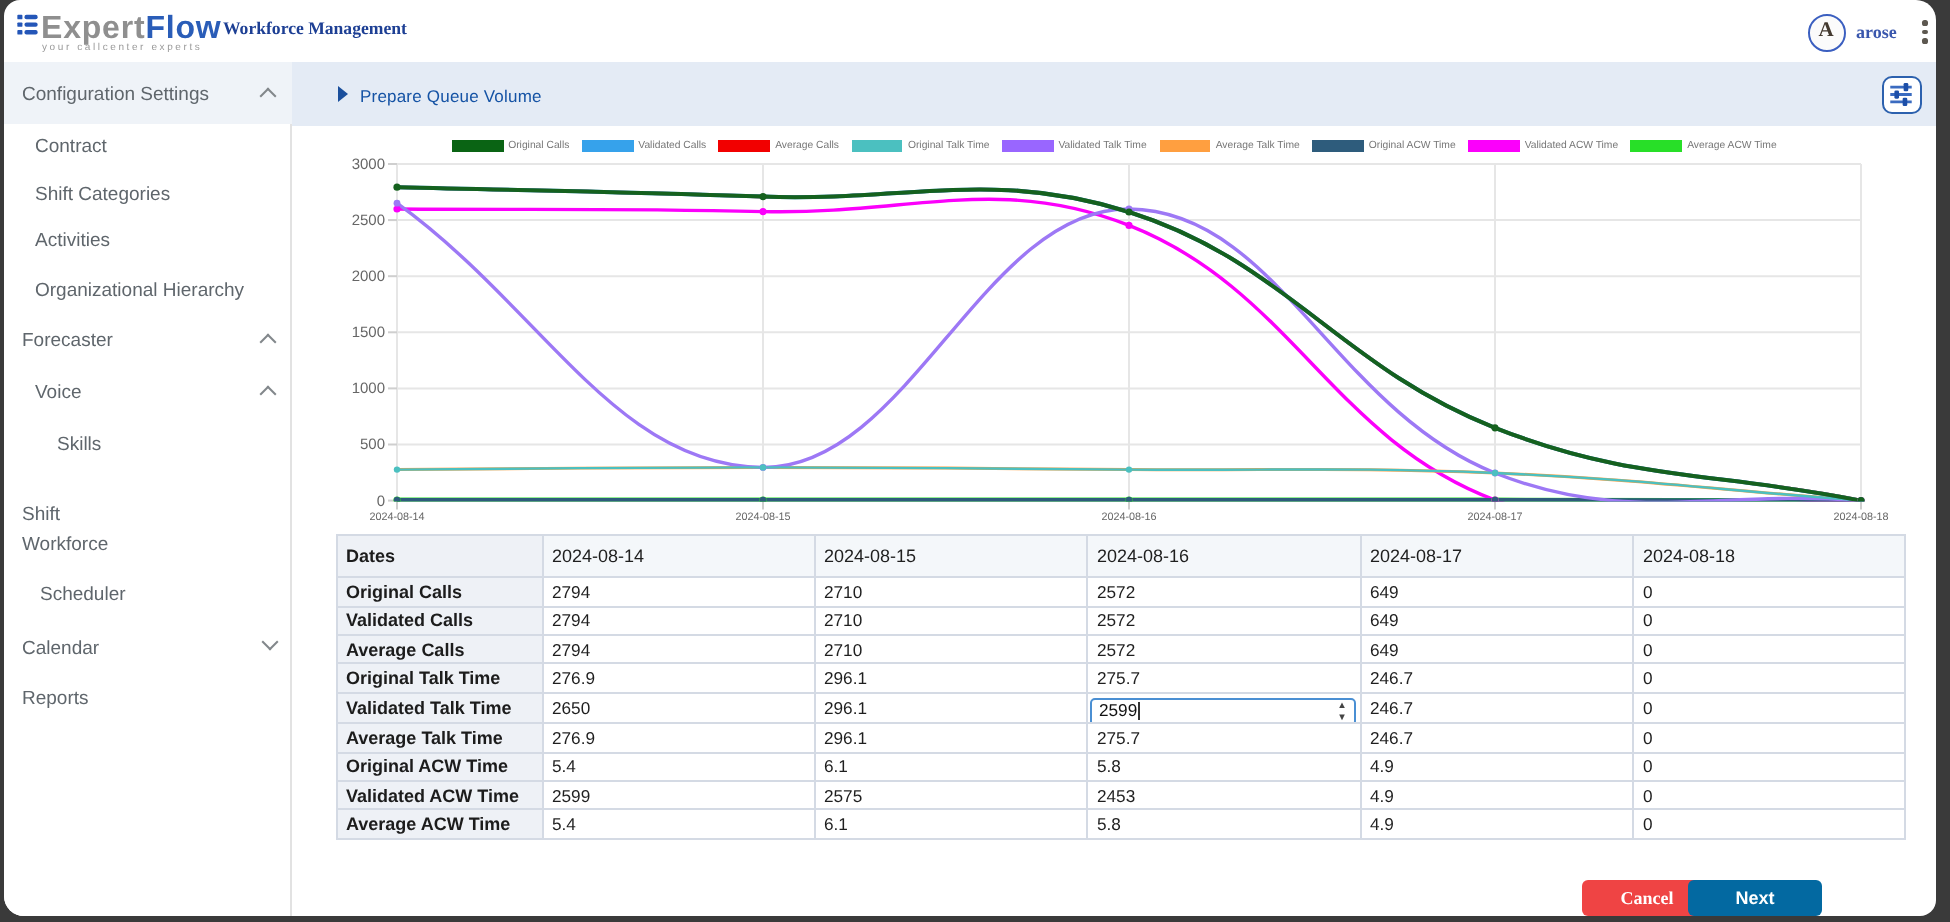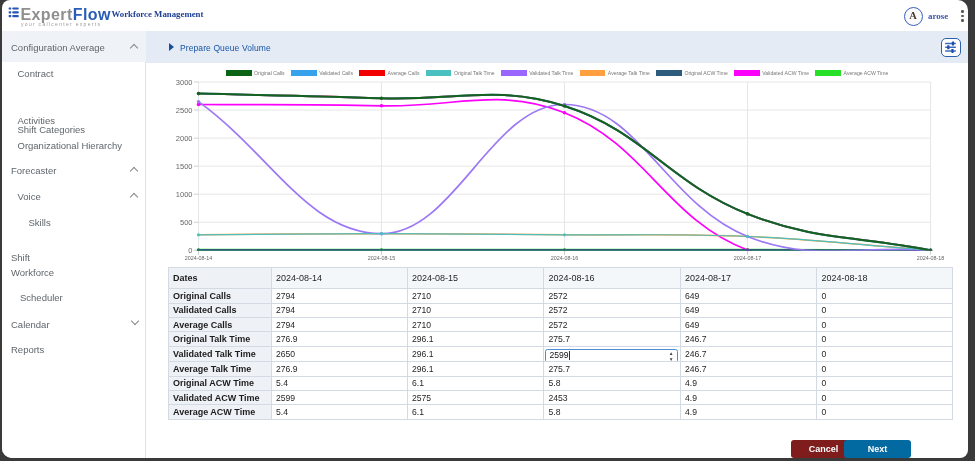--- a/index.html
+++ b/index.html
@@ -36,21 +36,21 @@
   #tbl td { border:1px solid #d4dae4; height:14.35px; padding:0 0 0 4.5px; font-size:8.6px; color:#1f1f1f; overflow:hidden; white-space:nowrap; vertical-align:middle; }
   #tbl td.h { background:#eef1f6; font-weight:bold; font-size:9px; color:#1c1c1c; }
   #tbl tr.hr td { background:#f4f7fa; font-size:9px; height:21px; }
   #tbl tr.hr td.h { background:#eef1f6; }
   
   #numin { position:absolute; left:1px; top:2.7px; width:133px; height:14px; border:1.5px solid #4a8fd3; border-radius:2.5px; background:#fff; font-size:8.6px; line-height:11px; padding-left:3.5px; color:#111; margin:0; }
   #spin { position:absolute; right:2px; top:1px; width:8px; height:10px; font-size:4.8px; color:#444; text-align:center; line-height:5.2px; }
   #caret { display:inline-block; width:1px; height:8.5px; background:#333; vertical-align:-1.5px; }
   
   .btn { position:absolute; top:439.9px; height:18.2px; border-radius:3px; color:#fff; font-weight:bold; font-size:9px; text-align:center; line-height:18.2px; }
-  #cancel { left:788.5px; width:66px; background:#7f1d1d; }
+  #cancel { left:788.5px; width:66px; background:#ef4444;font-family:Liberation Serif, serif; }
   #next { left:842px; width:67px; background:#0369a1; }
 </style>
 </head>
 <body>
 <div id="win">
 
   <svg class="abs" id="logoicon" viewBox="0 0 12 13">
     <g fill="#2456b8">
       <rect x="0" y="0.5" width="3" height="2.6" rx="0.5"></rect>
         <rect x="4.2" y="0.5" width="7.8" height="2.6" rx="1.2"></rect>
@@ -64,24 +64,24 @@
   <div class="abs" id="logotag">your callcenter experts</div>
   <div class="abs" id="wmtitle">Workforce Management</div>
   <div class="abs" id="avatar">A</div>
   <div class="abs" id="arose">arose</div>
   <div class="abs mdot" style="top:10.2px"></div>
   <div class="abs mdot" style="top:14.7px"></div>
   <div class="abs mdot" style="top:19.2px"></div>
 
   <div class="abs" id="sidebar"></div>
   <div class="abs" id="srow1"></div>
-  <div class="sitem" style="left:9px;top:41.5px;">Configuration Average</div>
+  <div class="sitem" style="left:9px;top:41.5px;">Configuration Settings</div>
   <div class="chev up" style="left:129px;top:44.5px;"></div>
   <div class="sitem" style="left:15.5px;top:68.2px;">Contract</div>
-  <div class="sitem" style="left:15.5px;top:91.6px;margin-top:32px;">Shift Categories</div>
+  <div class="sitem" style="left:15.5px;top:91.6px;">Shift Categories</div>
   <div class="sitem" style="left:15.5px;top:114.5px;">Activities</div>
   <div class="sitem" style="left:15.5px;top:139.8px;">Organizational Hierarchy</div>
   <div class="sitem" style="left:9px;top:164.6px;">Forecaster</div>
   <div class="chev up" style="left:129px;top:167.6px;"></div>
   <div class="sitem" style="left:15.5px;top:190.9px;">Voice</div>
   <div class="chev up" style="left:129px;top:193.9px;"></div>
   <div class="sitem" style="left:26.5px;top:217.1px;">Skills</div>
   <div class="sitem" style="left:9px;top:239px;margin-top:13px;">Shift</div>
   <div class="sitem" style="left:9px;top:266.6px;">Workforce</div>
   <div class="sitem" style="left:18px;top:292px;text-align:right;">Scheduler</div>

